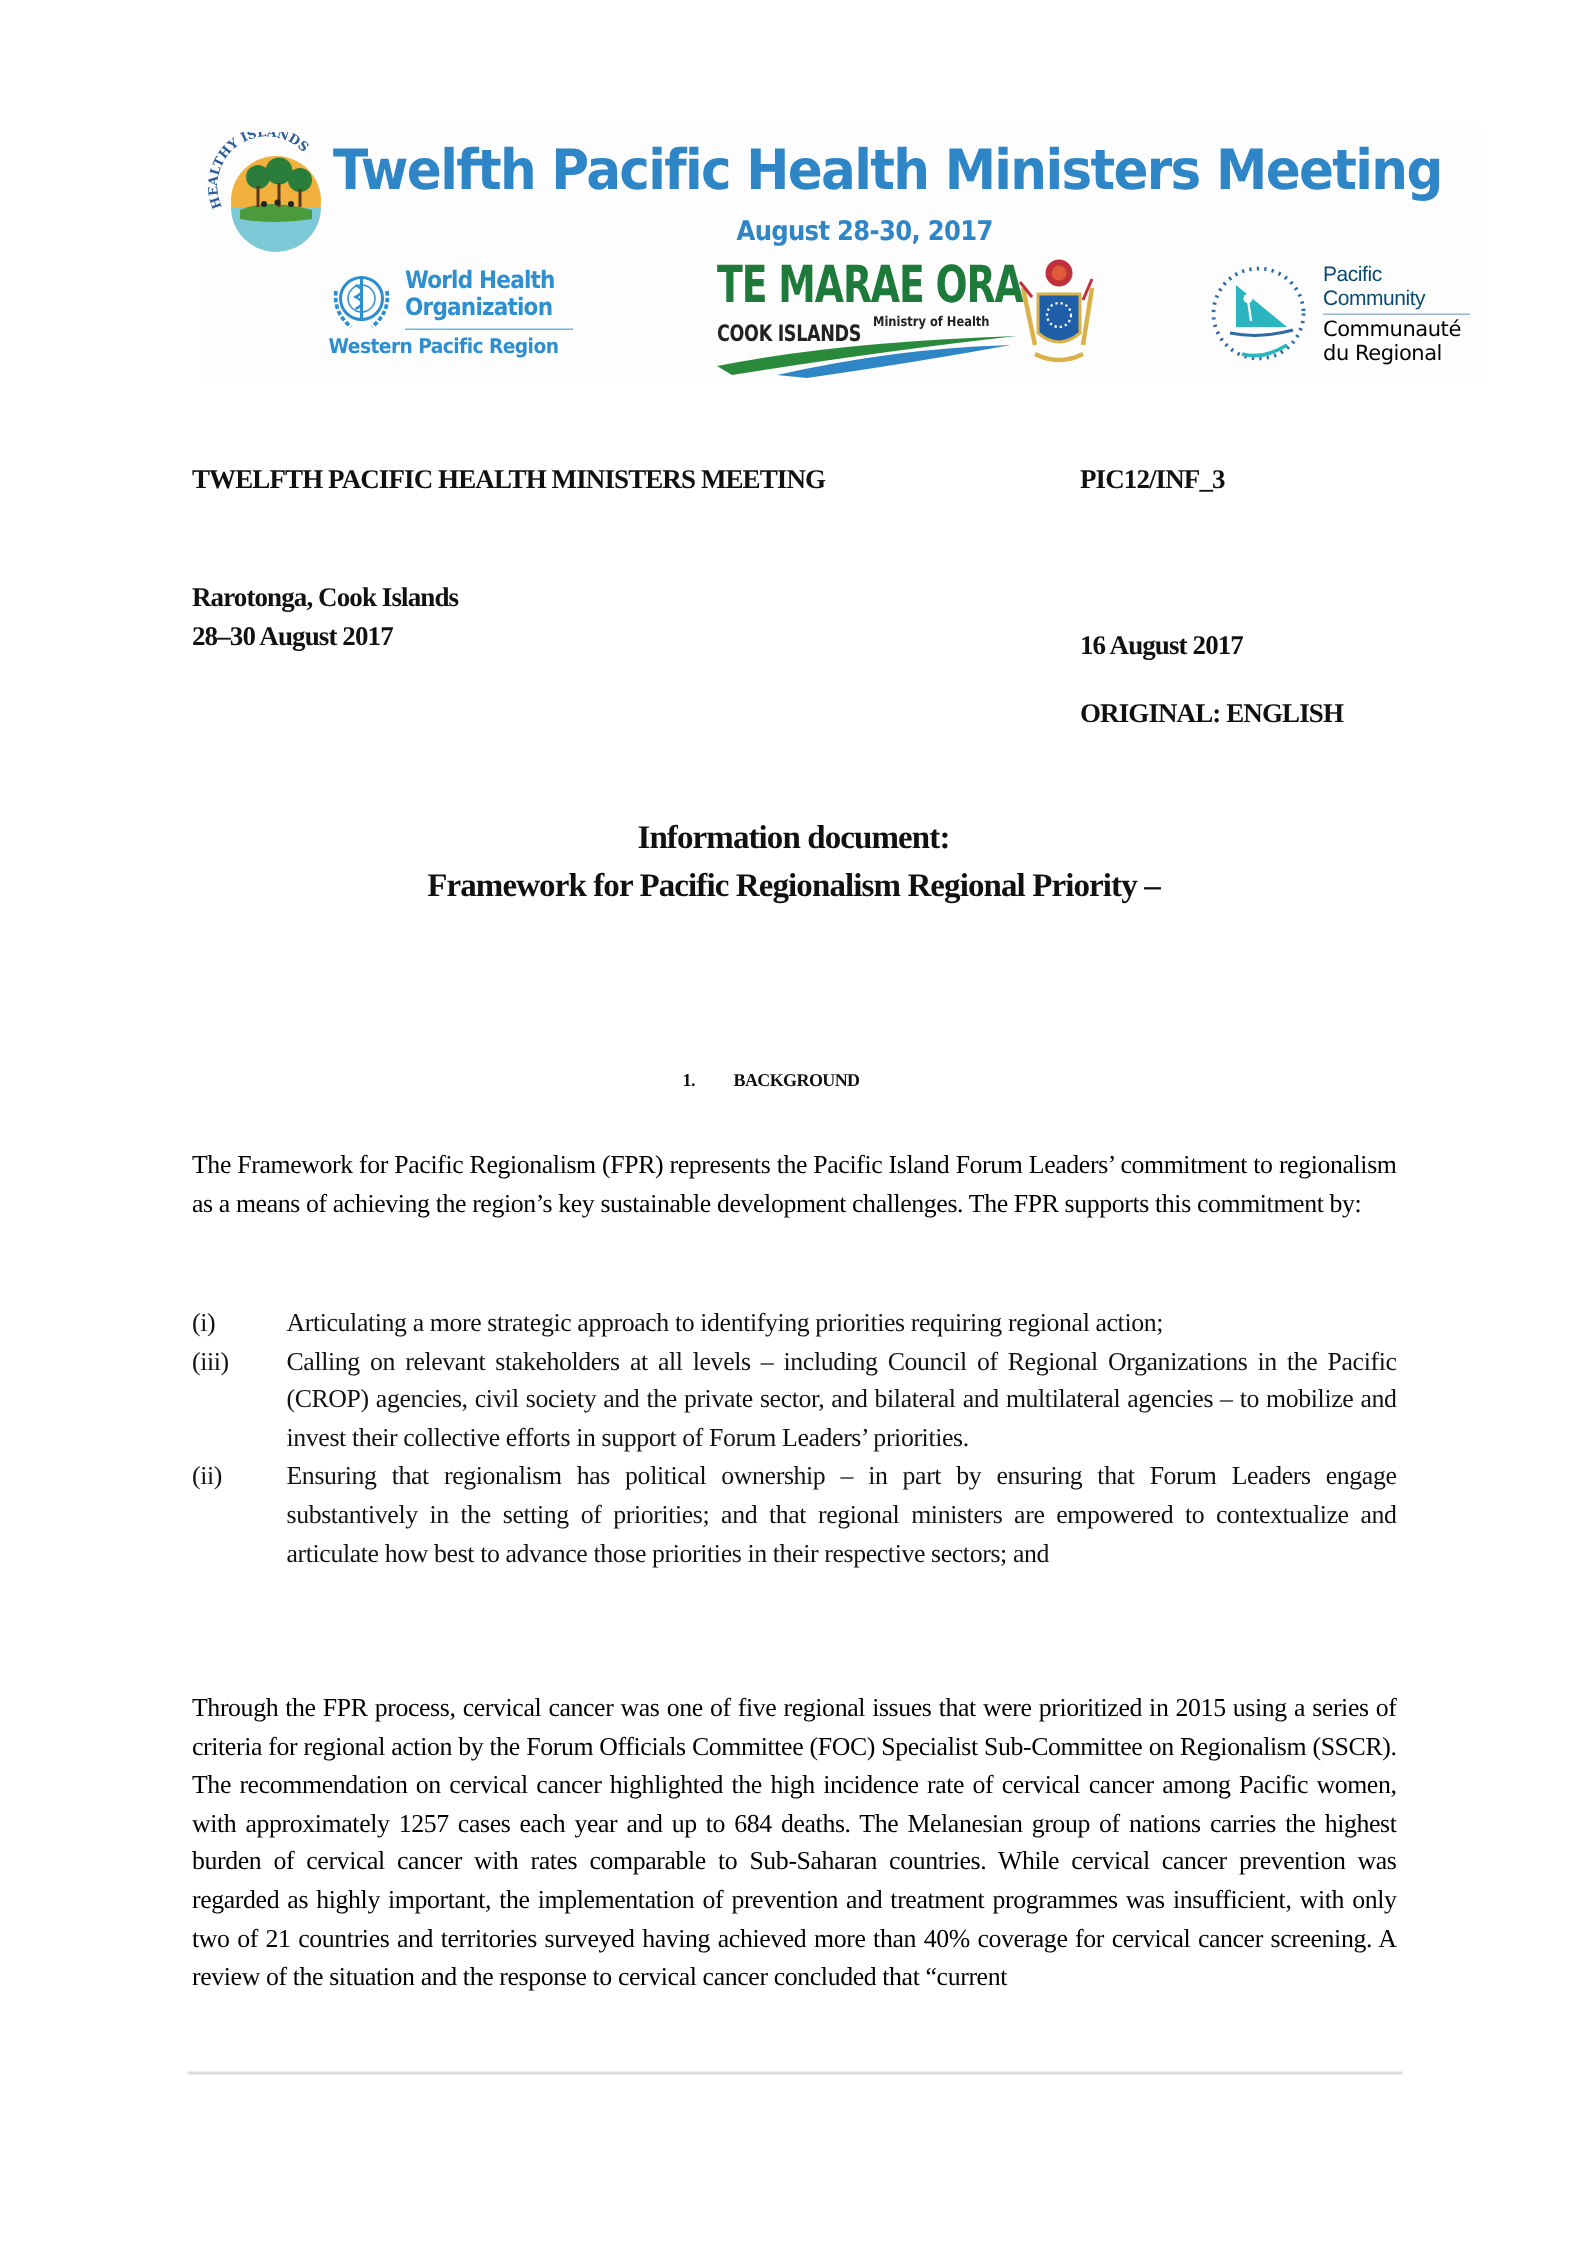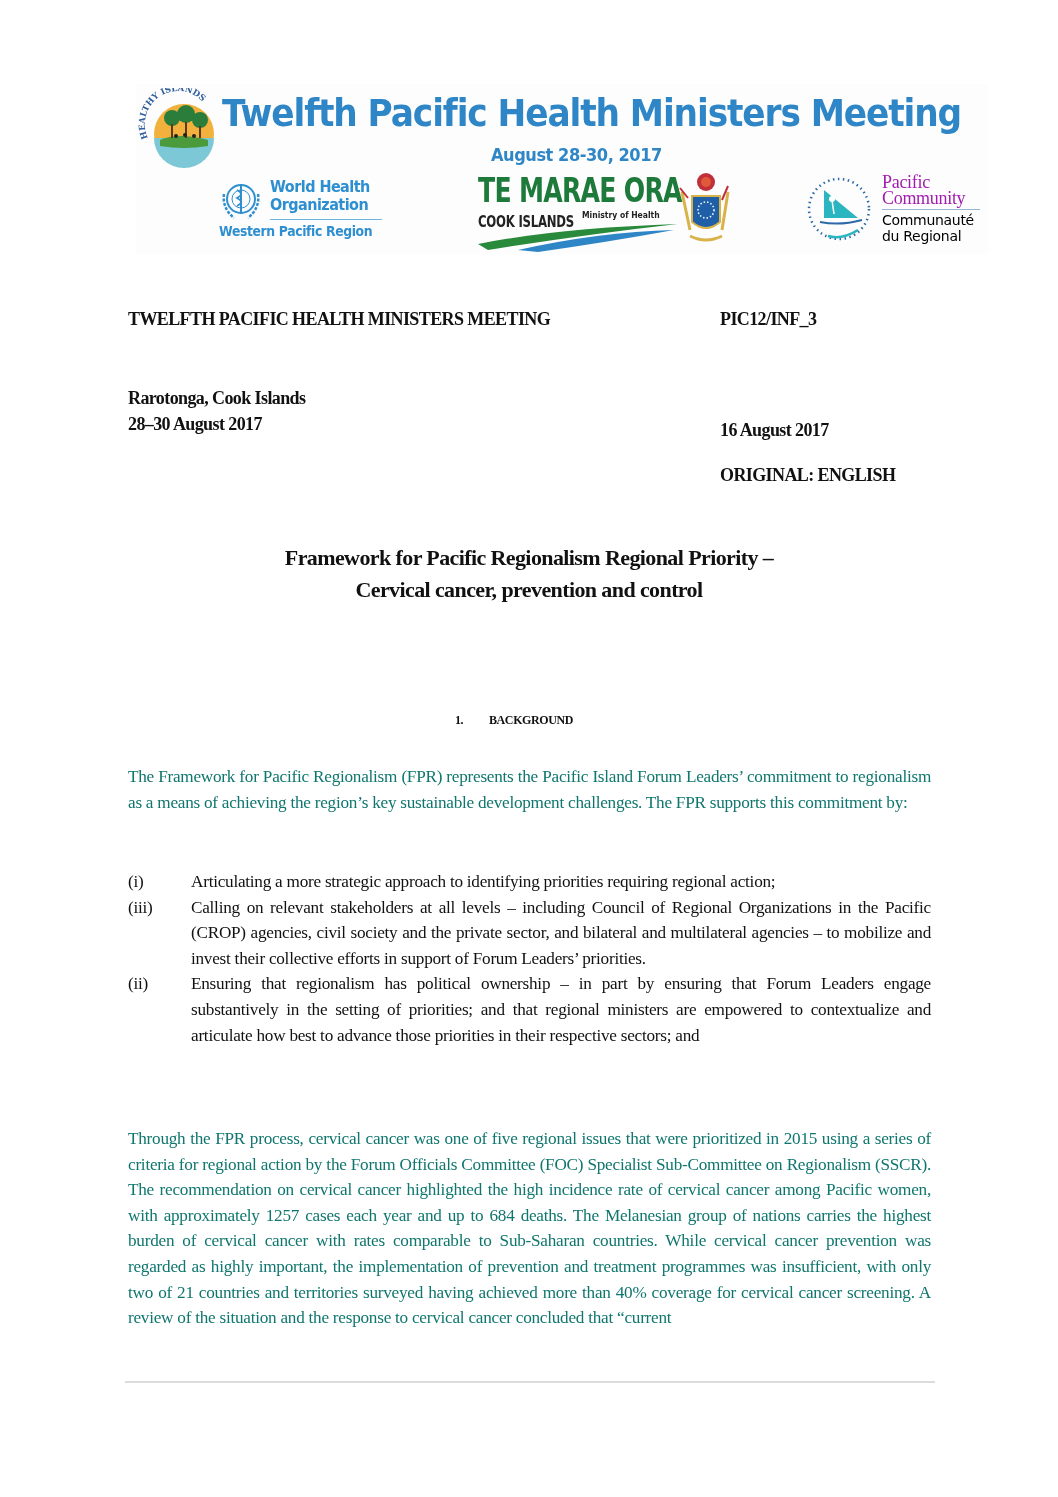--- a/index.html
+++ b/index.html
@@ -20,34 +20,34 @@
 
     .tmo { position: absolute; left: 342px; top: 86px; width: 260px; height: 84px; text-decoration: underline; }
     .tmo-title { position: absolute; left: 0; top: 0; font-family: "DejaVu Sans", sans-serif; font-weight: bold; font-size: 34px; color: #1e7a3a; letter-spacing: -1px; white-space: nowrap; transform: scaleX(0.74); transform-origin: left top; }
     .tmo-cook { position: absolute; left: 0; top: 43px; font-family: "DejaVu Sans", sans-serif; font-weight: bold; font-size: 15px; color: #222; white-space: nowrap; transform: scaleX(0.78); transform-origin: left top; letter-spacing: -0.3px; }
     .tmo-moh { position: absolute; left: 104px; top: 40px; font-family: "DejaVu Sans", sans-serif; font-weight: bold; font-size: 9px; color: #222; white-space: nowrap; transform: scaleX(0.85); transform-origin: left top; }
     .tmo-swoosh { position: absolute; left: 0; top: 50px; width: 200px; height: 32px; }
     .tmo-crest { position: absolute; left: 198px; top: 0; width: 56px; height: 82px; }
 
     .spc { position: absolute; left: 670px; top: 88px; width: 182px; height: 76px; }
     .spc-emblem { position: absolute; left: 0; top: 2px; width: 66px; height: 70px; }
-    .spc-en { position: absolute; left: 76px; top: 2px; font-family: Liberation Serif, serif; font-size: 18px; line-height: 16px; color: #a21caf; letter-spacing: -0.3px; }
+    .spc-en { position: absolute; left: 76px; top: 2px; font-family: Liberation Sans, sans-serif; font-size: 14px; line-height: 16px; color: #0c4a6e; letter-spacing: -0.3px; }
     .spc-line { position: absolute; left: 76px; top: 37px; width: 98px; height: 1px; background: #9ab5cf; }
     .spc-fr { position: absolute; left: 76px; top: 40px; font-family: "DejaVu Sans", sans-serif; font-size: 14px; line-height: 16px; color: #000000; letter-spacing: -0.3px; }
 
     
     .hdr { position: absolute; font-family: "Liberation Serif", serif; font-weight: bold; font-size: 18px; letter-spacing: -0.6px; white-space: nowrap; color: #111; }
 
     .title-block { position: absolute; left: 0; top: 542px; width: 1058px; text-align: center; font-family: "Liberation Serif", serif; font-weight: bold; font-size: 22px; line-height: 32px; letter-spacing: -0.6px; color: #111; }
     .title-block div { white-space: nowrap; }
 
     .section-heading { position: absolute; left: 455px; top: 713px; font-family: "Liberation Serif", serif; font-weight: bold; font-size: 12px; letter-spacing: -0.4px; white-space: nowrap; }
     .section-heading .num { display: inline-block; width: 34px; }
 
-    .para { position: absolute; left: 128px; width: 803px; font-family: "Liberation Serif", serif; font-size: 17.2px; line-height: 25.6px; text-align: justify; letter-spacing: -0.25px; color: #0f766e; }
+    .para { position: absolute; left: 128px; width: 803px; font-family: "Liberation Serif", serif; font-size: 17.2px; line-height: 25.6px; text-align: justify; letter-spacing: -0.25px; color: #000000; }
 
     .list { position: absolute; left: 128px; top: 869px; width: 803px; font-family: "Liberation Serif", serif; font-size: 17.2px; line-height: 25.6px; letter-spacing: -0.25px; color: #111; }
     .list-item { display: flex; }
     .list-marker { width: 63px; flex: 0 0 63px; }
     .list-text { flex: 1; text-align: justify; }
 
     .footer-rule { position: absolute; left: 125px; top: 1381px; width: 810px; height: 2px; background: #dcdcdc; }
   </style>
 </head>
 <body>
@@ -136,22 +136,22 @@
   </div>
 
   <div class="hdr" style="left:128px; top:309px;">TWELFTH PACIFIC HEALTH MINISTERS MEETING</div>
   <div class="hdr" style="left:720px; top:309px;">PIC12/INF_3</div>
   <div class="hdr" style="left:128px; top:388px;">Rarotonga, Cook Islands</div>
   <div class="hdr" style="left:128px; top:414px;">28–30 August 2017</div>
   <div class="hdr" style="left:720px; top:388px;margin-top:32px;">16 August 2017</div>
   <div class="hdr" style="left:720px; top:465px;">ORIGINAL: ENGLISH</div>
 
   <div class="title-block">
+    <div>Information document:</div>
     <div>Framework for Pacific Regionalism Regional Priority –</div>
-    <div>Cervical cancer, prevention and control</div>
   </div>
 
   <div class="section-heading">
     <span class="num">1.</span><span>BACKGROUND</span>
   </div>
 
   <div class="para" style="top:764px;">The Framework for Pacific Regionalism (FPR) represents the Pacific Island Forum Leaders’ commitment to regionalism as a means of achieving the region’s key sustainable development challenges. The FPR supports this commitment by:</div>
 
   <div class="list">
     <div class="list-item">

